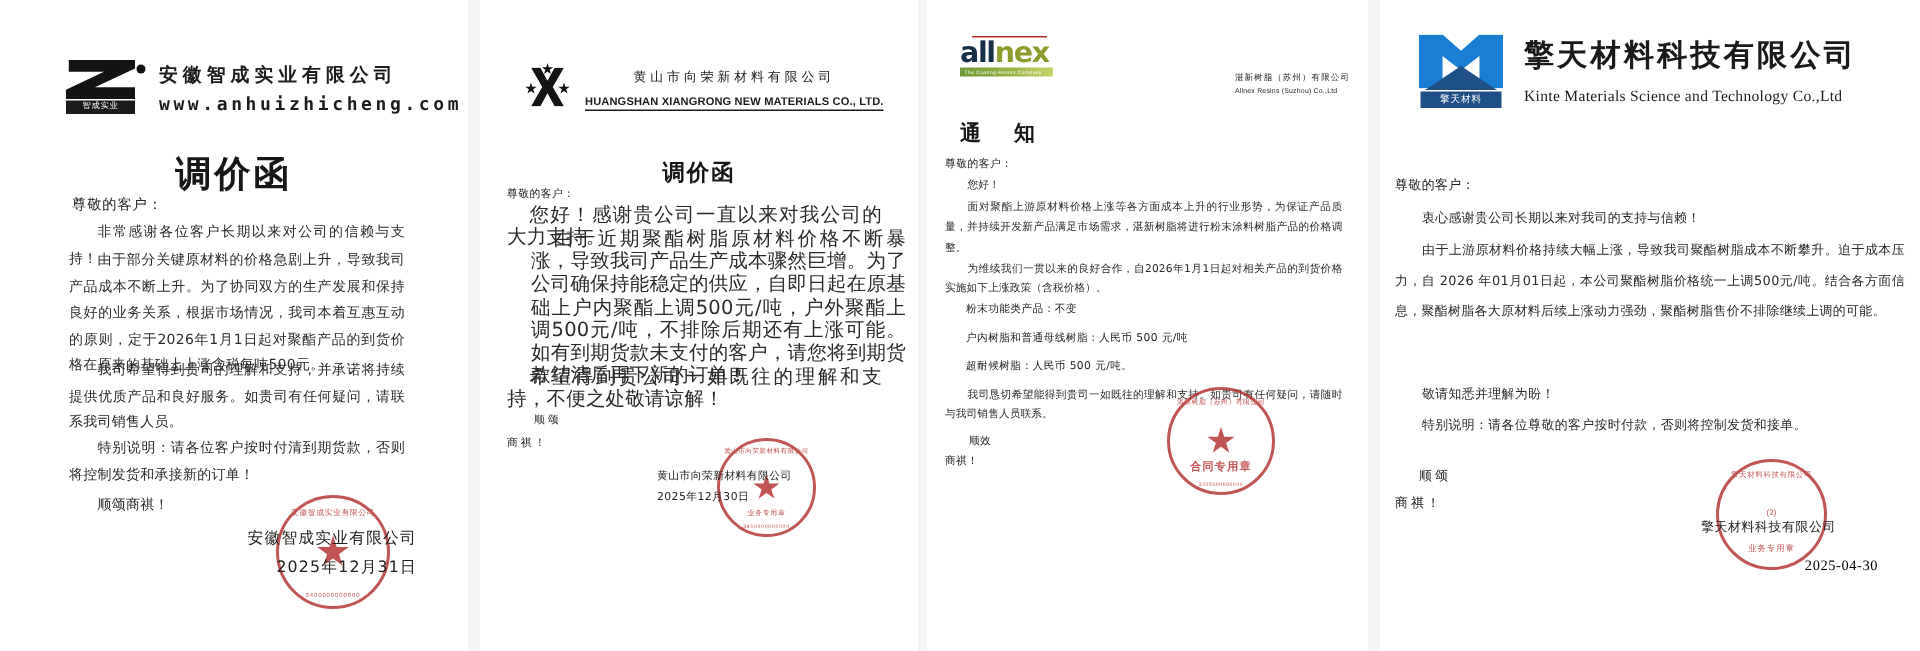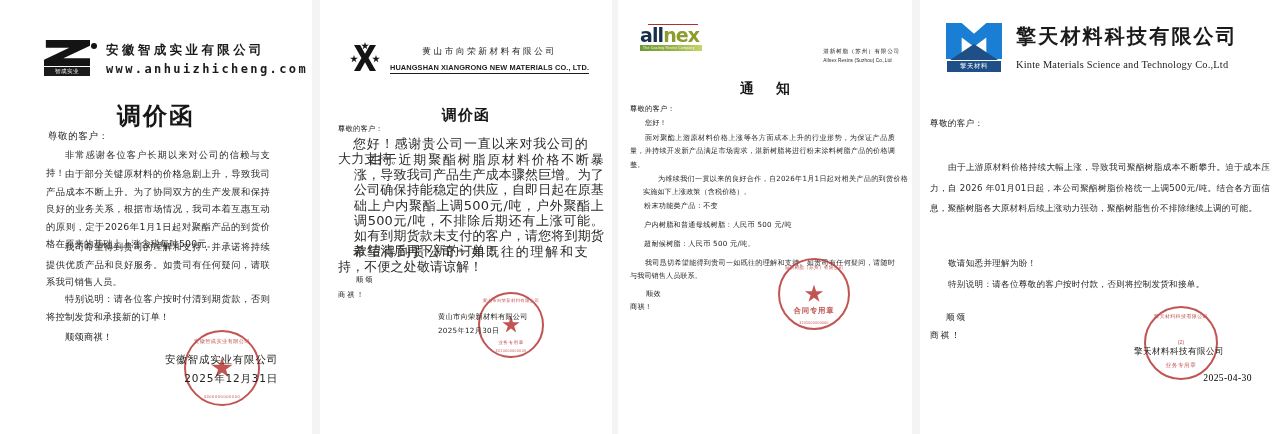--- a/index.html
+++ b/index.html
@@ -104,21 +104,21 @@
   .d3 .logo3 .bar{margin-top:0px;height:6px;width:62px;
      background:linear-gradient(90deg,#6f9a3a 0%,#8fae3f 45%,#c9d36a 100%);}
   .d3 .logo3 .tag{position:absolute;left:3px;top:20px;font-size:3.2px;color:#fff;letter-spacing:.35px;
      font-family:"Liberation Sans",sans-serif;}
   .d3 .logo3 .rule{position:absolute;left:8px;top:-2px;width:50px;height:1.4px;background:#b03030;}
   .d3 .co{position:absolute;right:12px;top:48px;text-align:left;}
   .d3 .co .c1{font-size:5.6px;letter-spacing:.8px;color:#222;
      font-family:"DejaVu Sans","Liberation Sans",sans-serif;white-space:nowrap;}
   .d3 .co .c2{font-size:4.6px;letter-spacing:.15px;color:#222;margin-top:2px;white-space:nowrap;
      font-family:"Liberation Sans",sans-serif;}
-  .d3 .title{position:absolute;left:0;right:0;top:80px;text-align:center;
+  .d3 .title{position:absolute;left:0;right:0;top:80px;text-align:left;
      font-size:14px;font-weight:700;letter-spacing:22px;color:#171717;text-indent:22px;
      font-family:"DejaVu Serif","Liberation Serif",serif;}
   .d3 .salutation{position:absolute;left:12px;top:104px;font-size:7.2px;letter-spacing:.3px;}
   .d3 .para{position:absolute;left:12px;width:265px;font-size:7.1px;line-height:13.4px;letter-spacing:.1px;}
   .d3 .p1{top:116px;}
   .d3 .p2{top:131px;}
   .d3 .p3{top:172px;}
   .d3 .li{position:absolute;left:26px;font-size:7.1px;letter-spacing:.3px;}
   .d3 .l1{top:201px;}
   .d3 .l2{top:220px;}
@@ -265,21 +265,21 @@
         <div class="tag">The Coating Resins Company</div>
       </div>
       <div class="co">
         <div class="c1 zh">湛新树脂（苏州）有限公司</div>
         <div class="c2">Allnex Resins (Suzhou) Co.,Ltd</div>
       </div>
       <div class="title zh">通知</div>
       <div class="salutation zh">尊敬的客户：</div>
       <div class="para body-p zh p1" style="text-indent:15px;">您好！</div>
       <div class="para body-p zh p2" style="text-indent:15px;">面对聚酯上游原材料价格上涨等各方面成本上升的行业形势，为保证产品质量，并持续开发新产品满足市场需求，湛新树脂将进行粉末涂料树脂产品的价格调整。</div>
-      <div class="para body-p zh p3" style="text-indent:15px;margin-left:13px;">为维续我们一贯以来的良好合作，自2026年1月1日起对相关产品的到货价格实施如下上涨政策（含税价格）。</div>
+      <div class="para body-p zh p3" style="text-indent:15px;">为维续我们一贯以来的良好合作，自2026年1月1日起对相关产品的到货价格实施如下上涨政策（含税价格）。</div>
       <div class="li zh l1">粉末功能类产品：不变</div>
       <div class="li zh l2">户内树脂和普通母线树脂：人民币 500 元/吨</div>
       <div class="li zh l3">超耐候树脂：人民币 500 元/吨。</div>
       <div class="para body-p zh p4" style="text-indent:15px;">我司恳切希望能得到贵司一如既往的理解和支持。如贵司有任何疑问，请随时与我司销售人员联系。</div>
       <div class="c1l zh">顺效</div>
       <div class="c2l zh">商祺！</div>
 
       <div class="stamp">
         <div class="stamp-seal" style="width:72px;height:72px;">
           <div class="ring"></div>
@@ -301,20 +301,21 @@
           <div class="m"></div>
           <div class="tri"></div>
           <div class="lab">擎天材料</div>
         </div>
         <div class="hdr-txt">
           <div class="cn-name zh">擎天材料科技有限公司</div>
           <div class="en-name">Kinte Materials Science and Technology Co.,Ltd</div>
         </div>
       </div>
       <div class="salutation zh">尊敬的客户：</div>
+      <div class="para body-p zh p1" style="text-indent:18px;">衷心感谢贵公司长期以来对我司的支持与信赖！</div>
       <div class="para body-p zh p2" style="text-indent:18px;">由于上游原材料价格持续大幅上涨，导致我司聚酯树脂成本不断攀升。迫于成本压力，自 2026 年01月01日起，本公司聚酯树脂价格统一上调500元/吨。结合各方面信息，聚酯树脂各大原材料后续上涨动力强劲，聚酯树脂售价不排除继续上调的可能。</div>
       <div class="para body-p zh p3" style="text-indent:18px;">敬请知悉并理解为盼！</div>
       <div class="para body-p zh p4" style="text-indent:18px;">特别说明：请各位尊敬的客户按时付款，否则将控制发货和接单。</div>
       <div class="c1l zh">顺颂</div>
       <div class="c2l zh">商祺！</div>
 
       <div class="stamp">
         <div class="stamp-seal" style="width:74px;height:74px;">
           <div class="ring"></div>
           <div class="arc zh" style="top:7px;font-size:5px;letter-spacing:.4px;">擎天材料科技有限公司</div>

